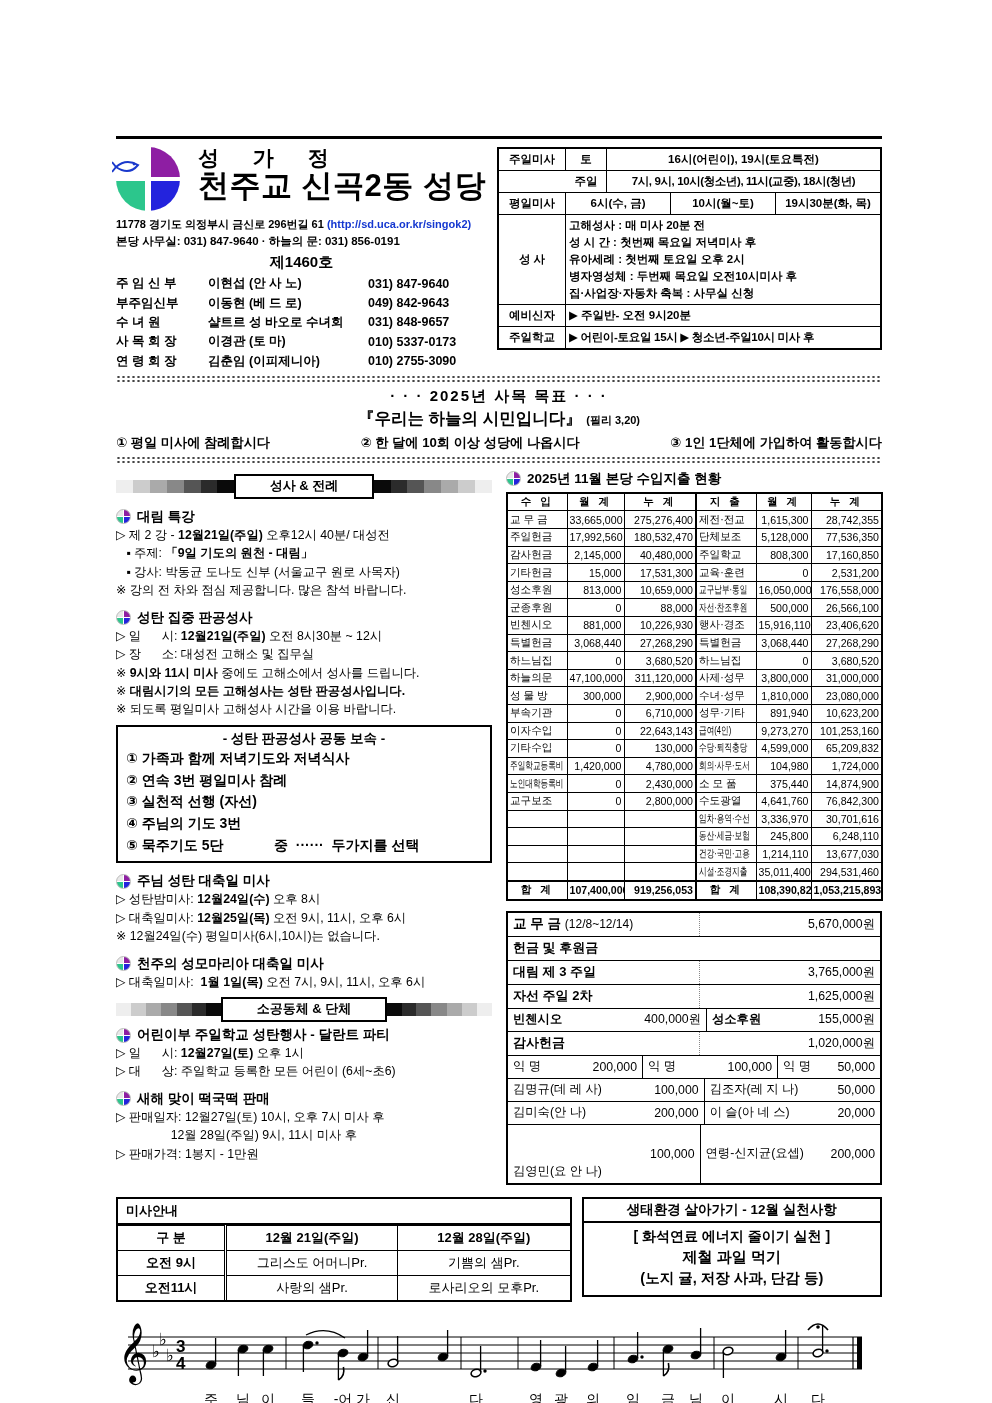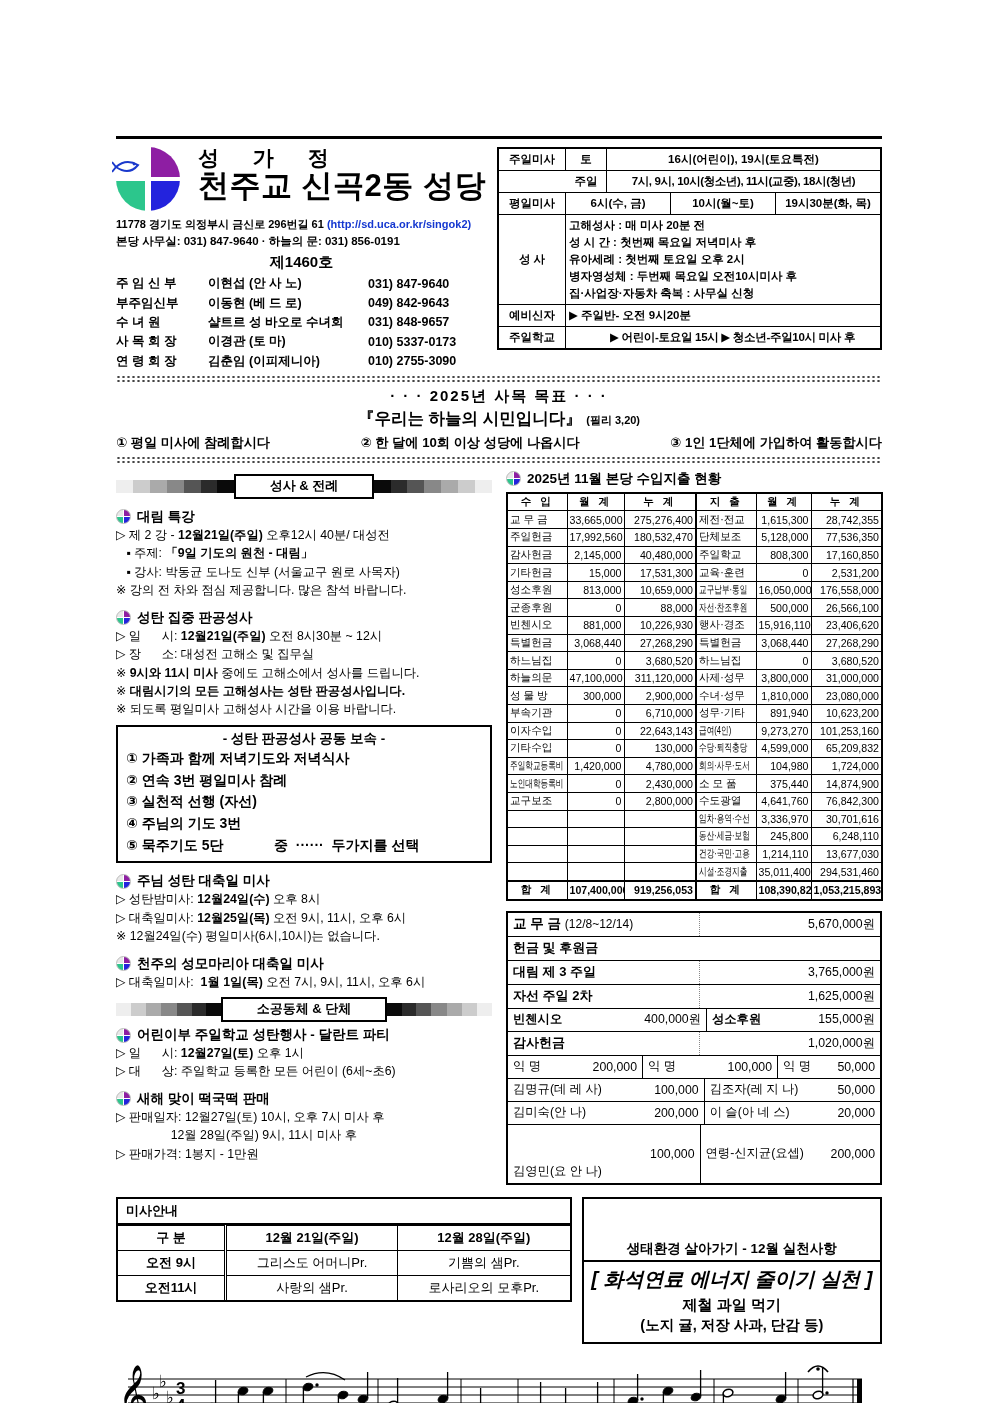--- a/index.html
+++ b/index.html
@@ -91,23 +91,23 @@
   .bottom{display:flex;gap:10px;margin-top:12px;align-items:flex-start;}
   .mbox{width:454px;border:2px solid #000;font-size:13px;}
   .mbox .title{font-weight:bold;padding:3px 8px;border-bottom:2px solid #000;}
   table.mt{border-collapse:collapse;width:100%;table-layout:fixed;}
   table.mt td{border:1px solid #000;text-align:center;padding:3px 0;white-space:nowrap;}
   table.mt tr td:first-child{width:106px;font-weight:bold;border-right:3px double #000;border-left:none;}
   table.mt tr:first-child td{font-weight:bold;}
   table.mt tr td:last-child{border-right:none;}
   table.mt tr:last-child td{border-bottom:none;}
   .ebox{width:298px;border:2px solid #000;}
-  .ebox .title{font-weight:bold;font-size:13.5px;text-align:center;padding:2px 4px;border-bottom:2px solid #000;white-space:nowrap;margin-top:39px;}
+  .ebox .title{font-weight:bold;font-size:13.5px;text-align:center;padding:2px 4px;border-bottom:2px solid #000;white-space:nowrap;}
   .ebox .body{padding:3px 2px 6px 2px;text-align:center;font-weight:bold;line-height:1.45;}
-  .ebox .l1{font-size:20px;font-style:italic;}
+  .ebox .l1{font-size:14px;}
   .ebox .l2{font-size:15px;}
   .ebox .l3{font-size:14.5px;white-space:nowrap;}
   
   .music{margin-top:10px;}
 </style>
 </head>
 <body>
 
 <div class="page">
  <div class="content">
@@ -194,21 +194,21 @@
                 <div>집·사업장·자동차 축복 : 사무실 신청</div>
               </div>
         </div>
       </div>
       <div class="row" style="min-height:21px;">
         <div class="cell lblc">예비신자</div>
         <div class="cell timec leftc">▶ 주일반- 오전 9시20분</div>
       </div>
       <div class="row" style="min-height:21px;">
         <div class="cell lblc">주일학교</div>
-        <div class="cell timec leftc" style="white-space:nowrap;letter-spacing:-0.3px;margin-left:41px;">▶ 어린이-토요일 15시   ▶ 청소년-주일10시 미사 후</div>
+        <div class="cell timec leftc" style="white-space:nowrap;letter-spacing:-0.3px;">▶ 어린이-토요일 15시   ▶ 청소년-주일10시 미사 후</div>
       </div>
     </div>
   </div>
 
   <div class="dotsep"></div>
   <div class="goal">
     <div class="goal-title">· · ·   2025년 사목 목표   · · ·</div>
     <div class="goal-motto"><span>『우리는 하늘의 시민입니다』</span> <span class="goal-ref">(필리 3,20)</span></div>
     <div class="goal-items">
       <span>① 평일 미사에 참례합시다</span>

